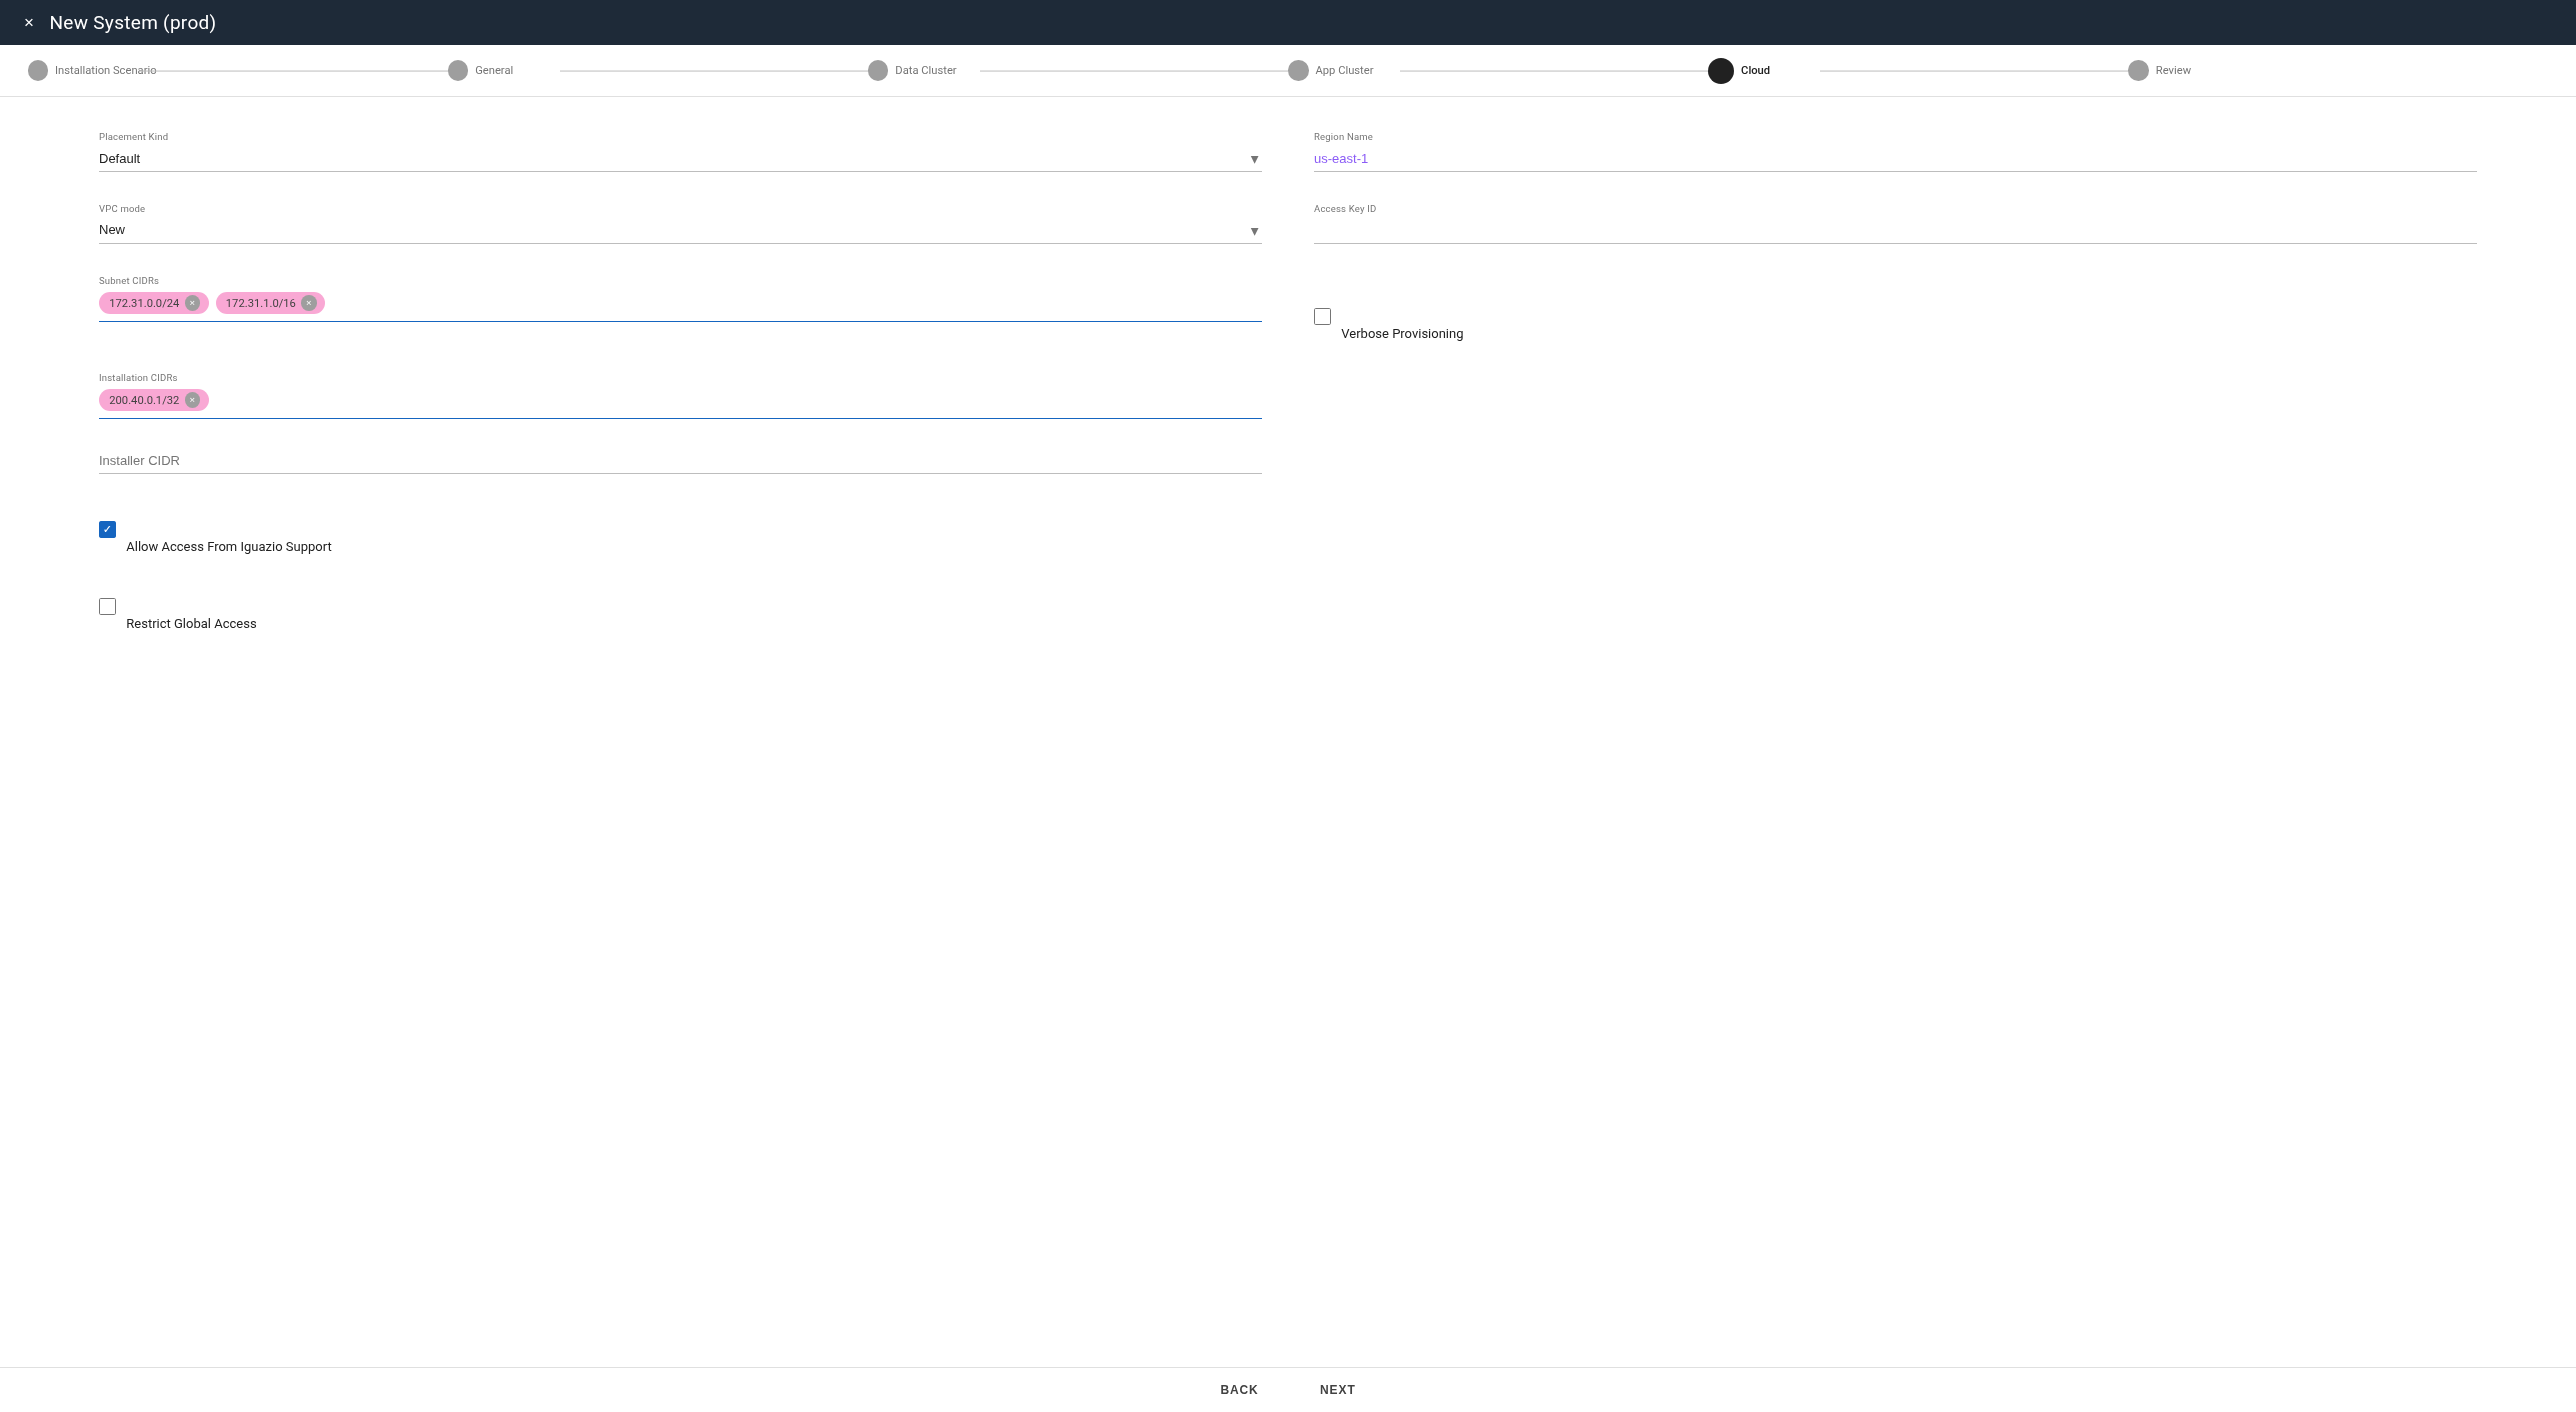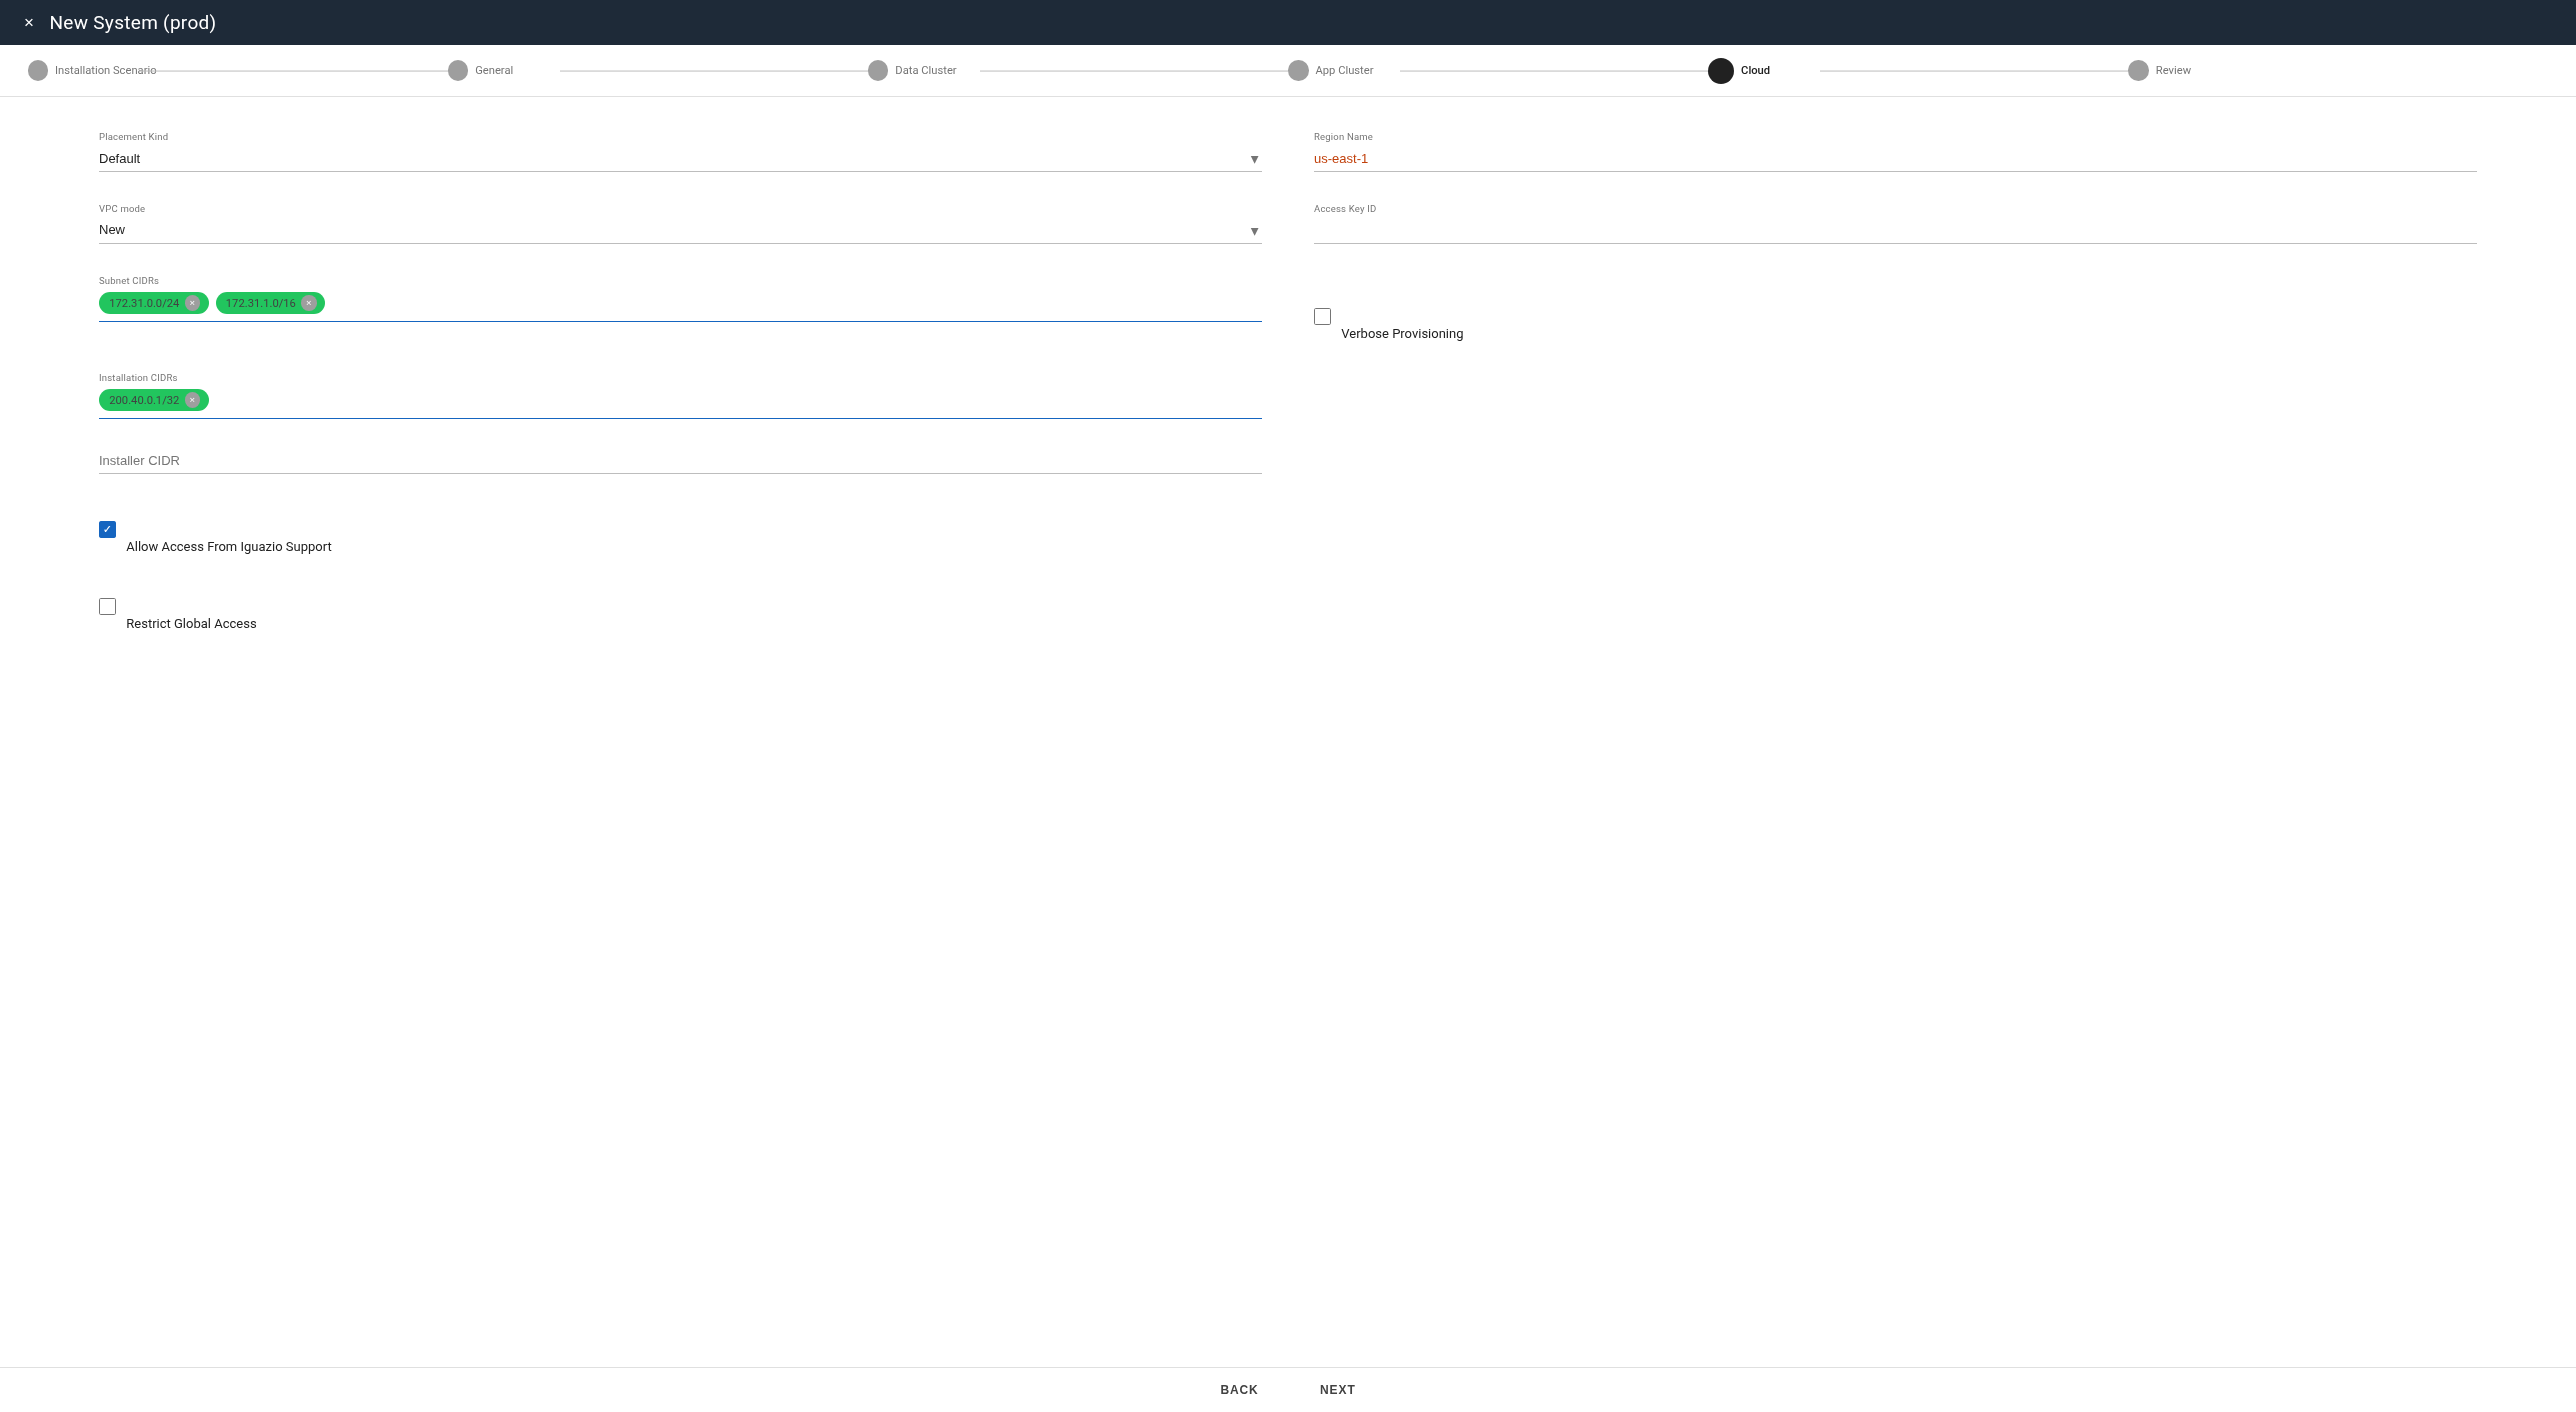--- a/index.html
+++ b/index.html
@@ -119,21 +119,21 @@
       margin-bottom: 5.2px;
       letter-spacing: 0.2px;
     }
 
     .form-input {
       border: none;
       border-bottom: 0.9px solid #bdbdbd;
       outline: none;
       font-size: 13px;
       padding: 3.4px 0 5.2px 0;
-      color: #c2410c;
+      color: #8b5cf6;
       background: transparent;
       width: 100%;
     }
 
     .form-select-wrapper {
       position: relative;
     }
     .form-select {
       border: none;
       border-bottom: 0.9px solid #bdbdbd;
@@ -163,21 +163,21 @@
       gap: 6.9px;
       border-bottom: 1.7px solid #1565c0;
       padding-bottom: 5.2px;
       min-height: 31px;
       align-items: center;
     }
     .tag {
       display: flex;
       align-items: center;
       gap: 5.2px;
-      background: #22c55e;
+      background: #f9a8d4;
       border-radius: 13.7px;
       padding: 3.4px 8.6px 3.4px 10.3px;
       font-size: 11.2px;
       color: #424242;
     }
     .tag-remove {
       cursor: pointer;
       width: 15.5px;
       height: 15.5px;
       border-radius: 50%;

